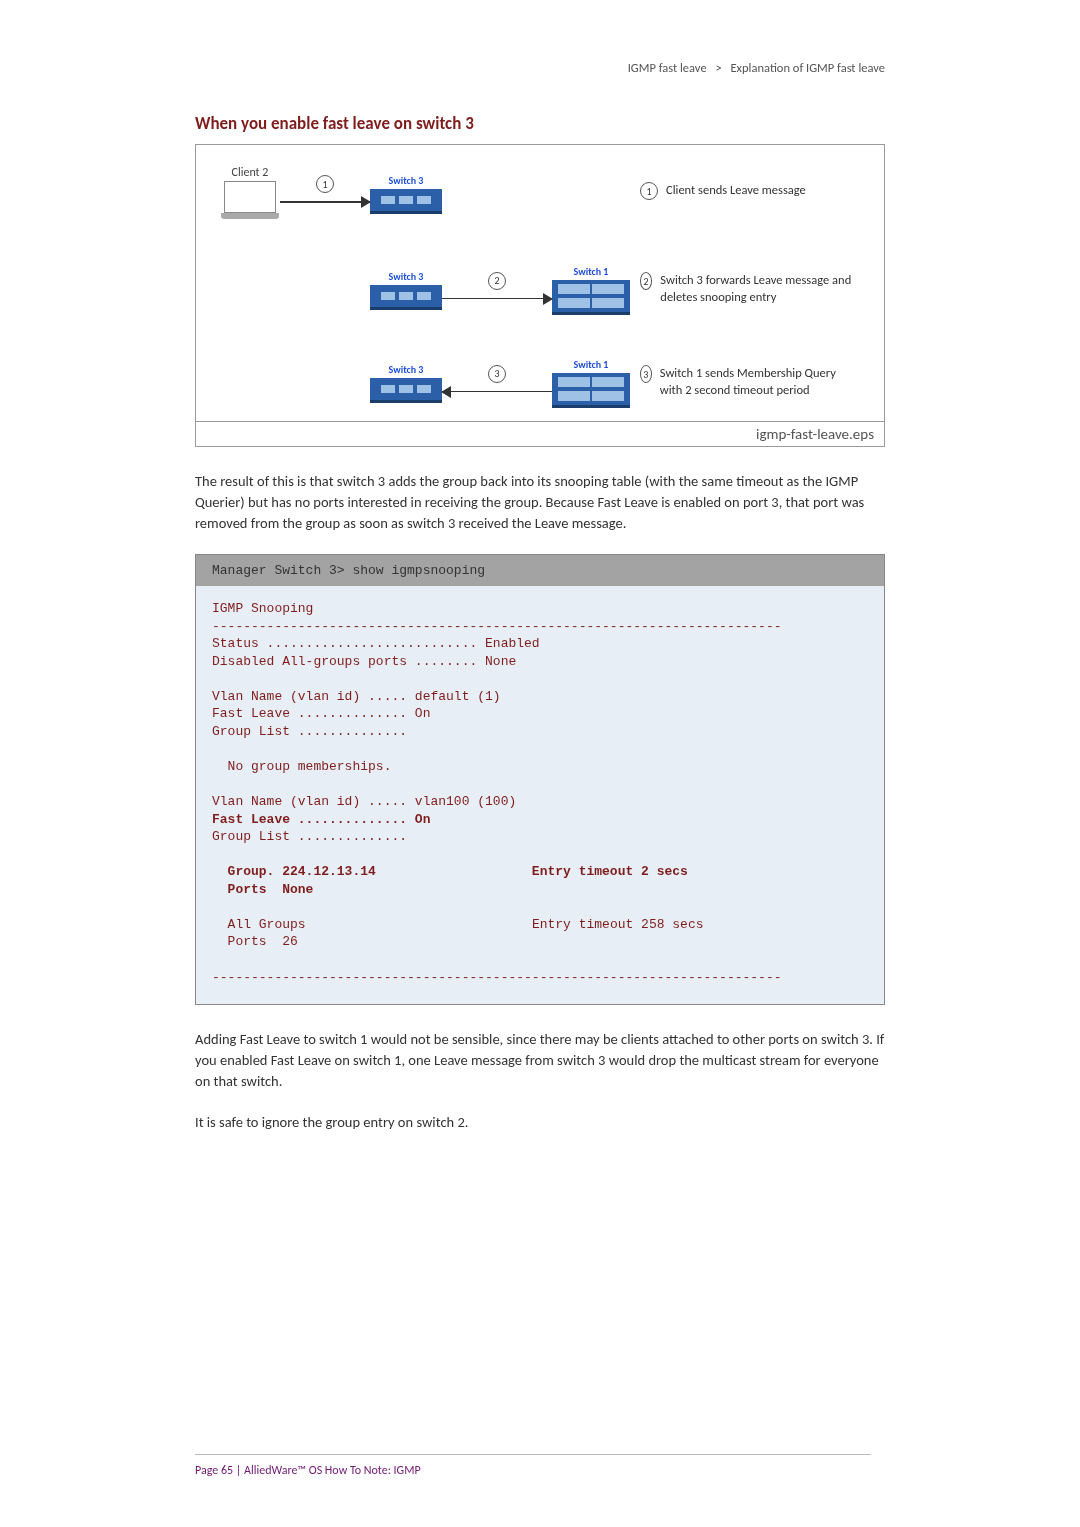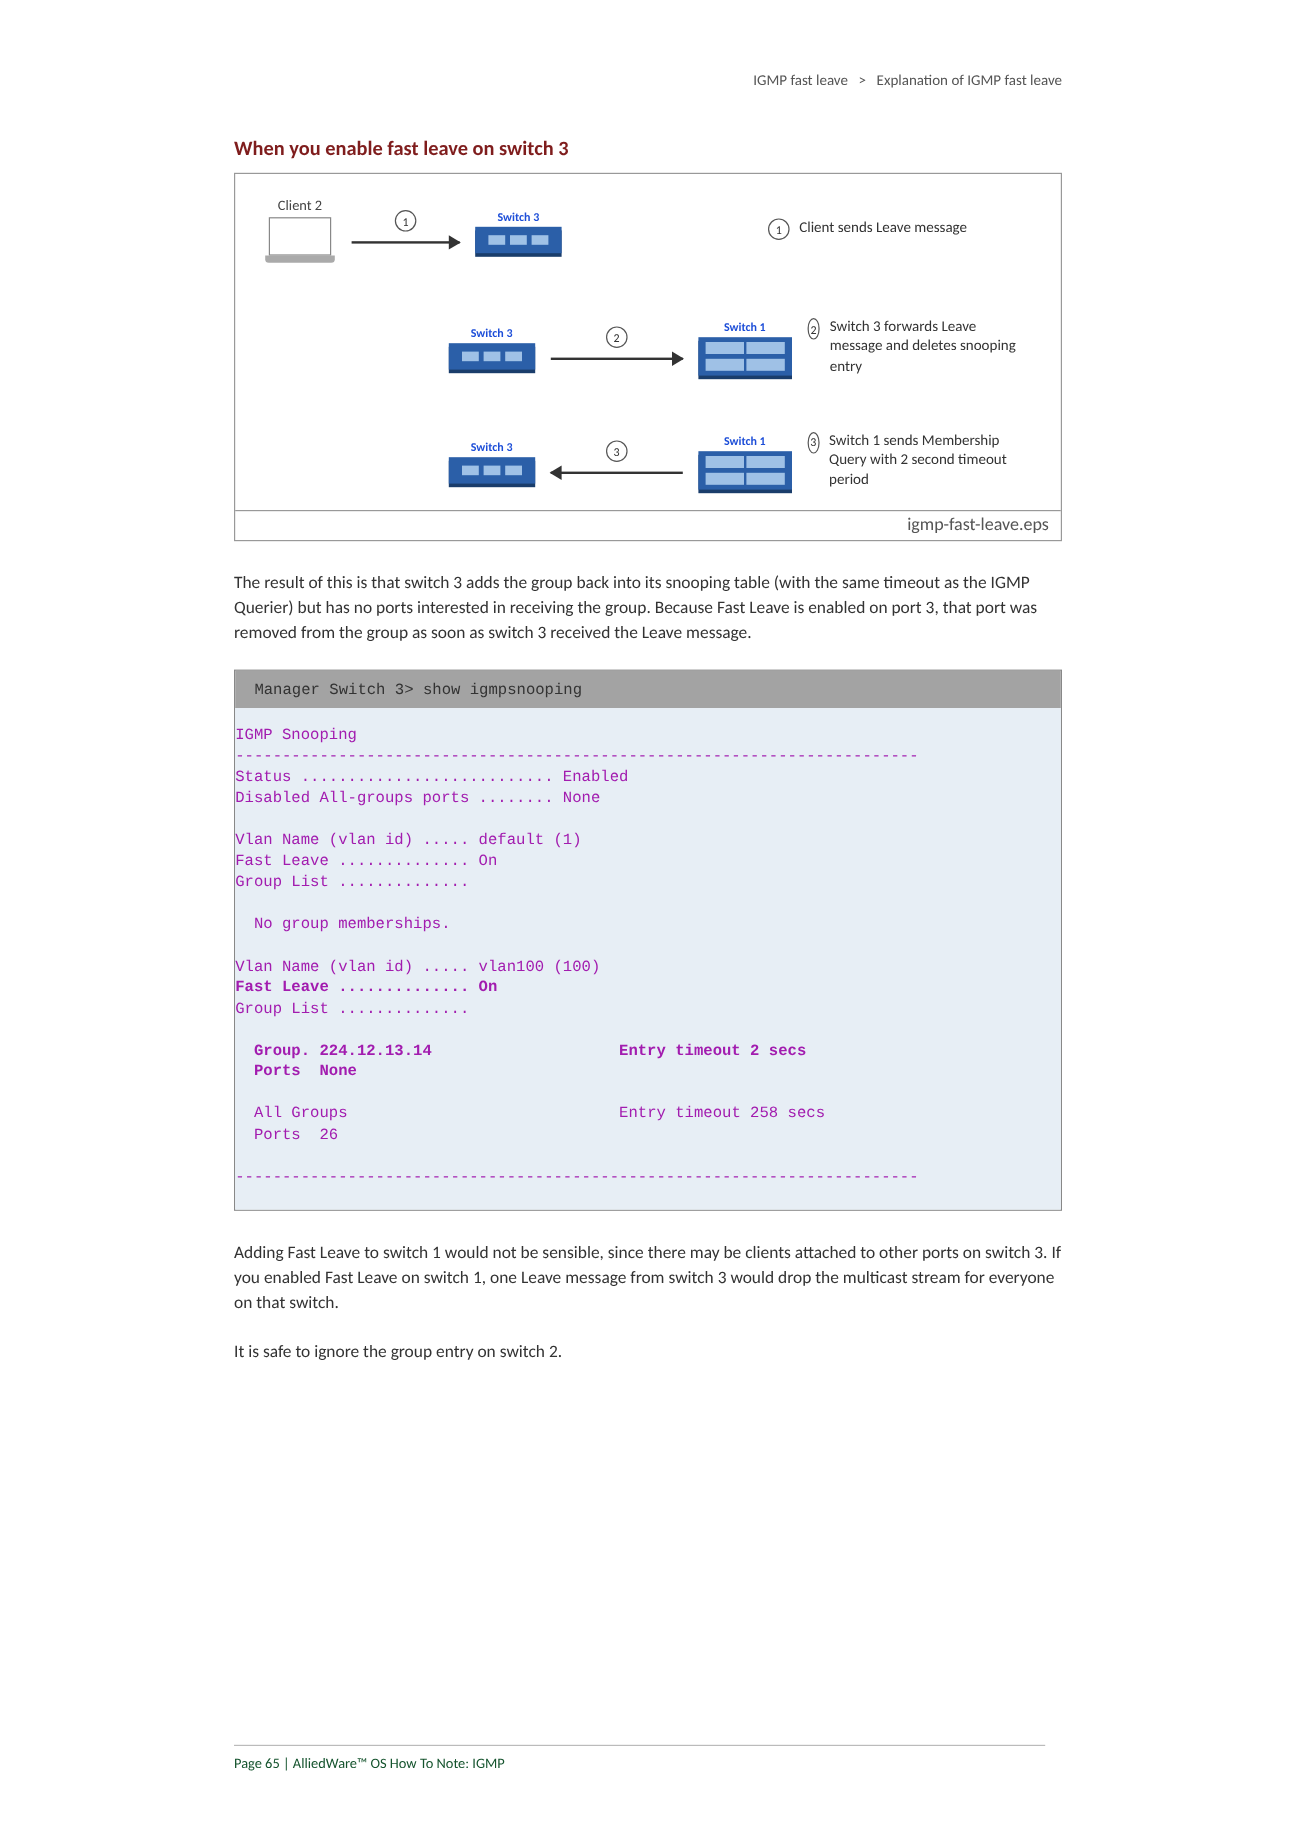--- a/index.html
+++ b/index.html
@@ -38,21 +38,20 @@
 .diagram {
   border: 1px solid #999;
   padding: 20px 24px 6px 24px;
   margin-bottom: 24px;
   position: relative;
 }
 .row {
   display: flex;
   align-items: center;
   margin-bottom: 46px;
-  gap: 13px;
 }
 .client-stack { width: 60px; text-align: center; font-size: 12px; color: #444; }
 .client-label { margin-bottom: 2px; }
 .laptop {
   width: 50px; height: 30px; border: 1px solid #888; background: #fff; margin: 0 auto;
 }
 .laptop-base {
   width: 58px; height: 6px; background: #aaa; margin: 0 auto;
   border-radius: 0 0 3px 3px;
 }
@@ -114,35 +113,35 @@
 }
 .code-head {
   background: #a3a3a3;
   padding: 8px 16px;
   font-family: "Courier New", monospace;
   font-size: 13px;
   color: #333;
 }
 .code-body {
   background: #E7EEF5;
-  padding: 14px 16px 18px 0;
+  padding: 14px 16px 18px 16px;
   font-family: "Courier New", monospace;
   font-size: 13px;
-  color: #a21caf;
+  color: #7f1d1d;
   white-space: pre;
   line-height: 1.35;
 }
 .code-body .b { font-weight: bold; }
 .footer {
   position: absolute;
   left: 195px; right: 209px; bottom: 50px;
   border-top: 1px solid #bbb;
   padding-top: 8px;
   font-size: 12px;
-  color: #14532d;
+  color: #701a75;
 }
 </style>
 </head>
 <body>
 
 <div class="page">
 
   <div class="breadcrumb">
     <span>IGMP fast leave</span>
     <span class="sep">&gt;</span>

